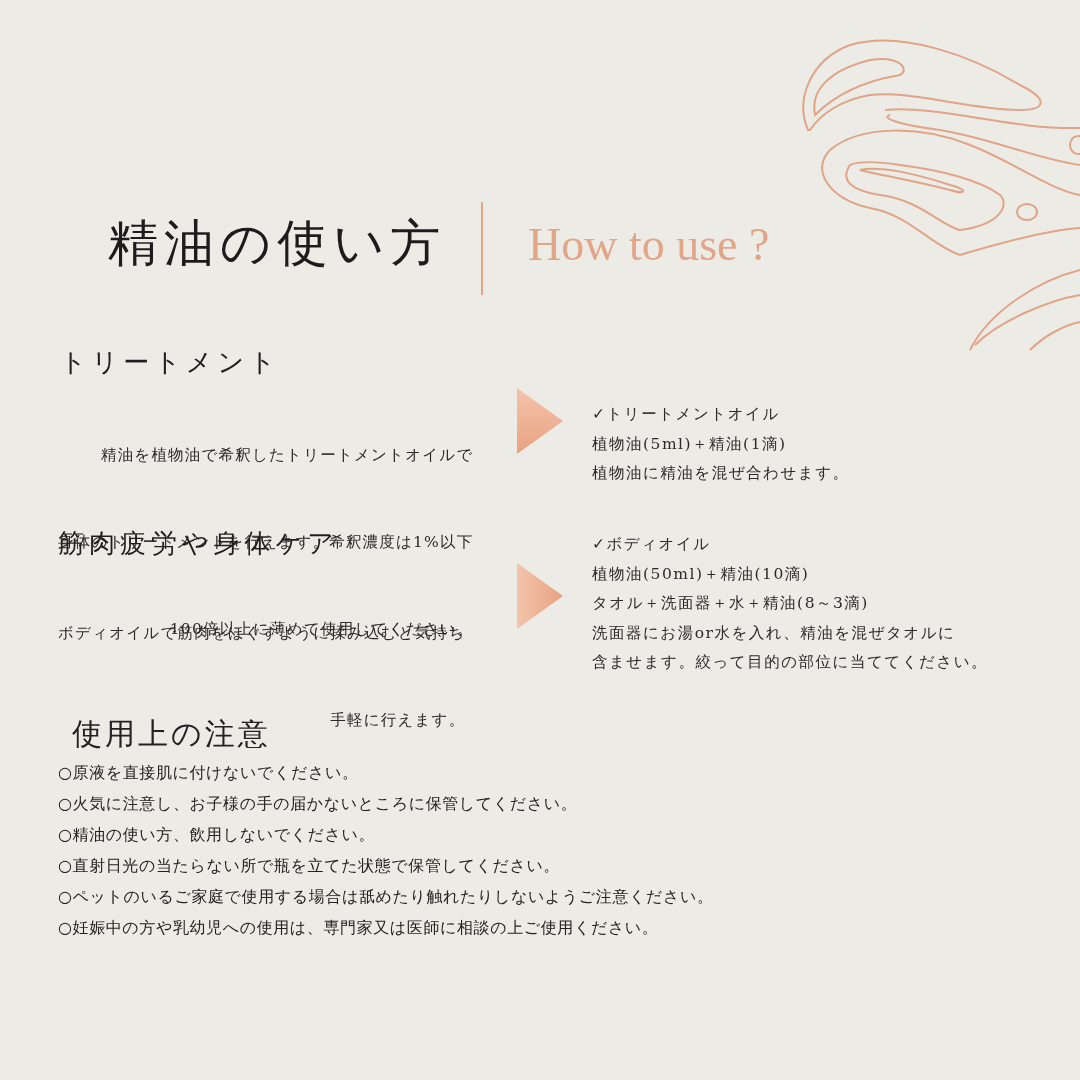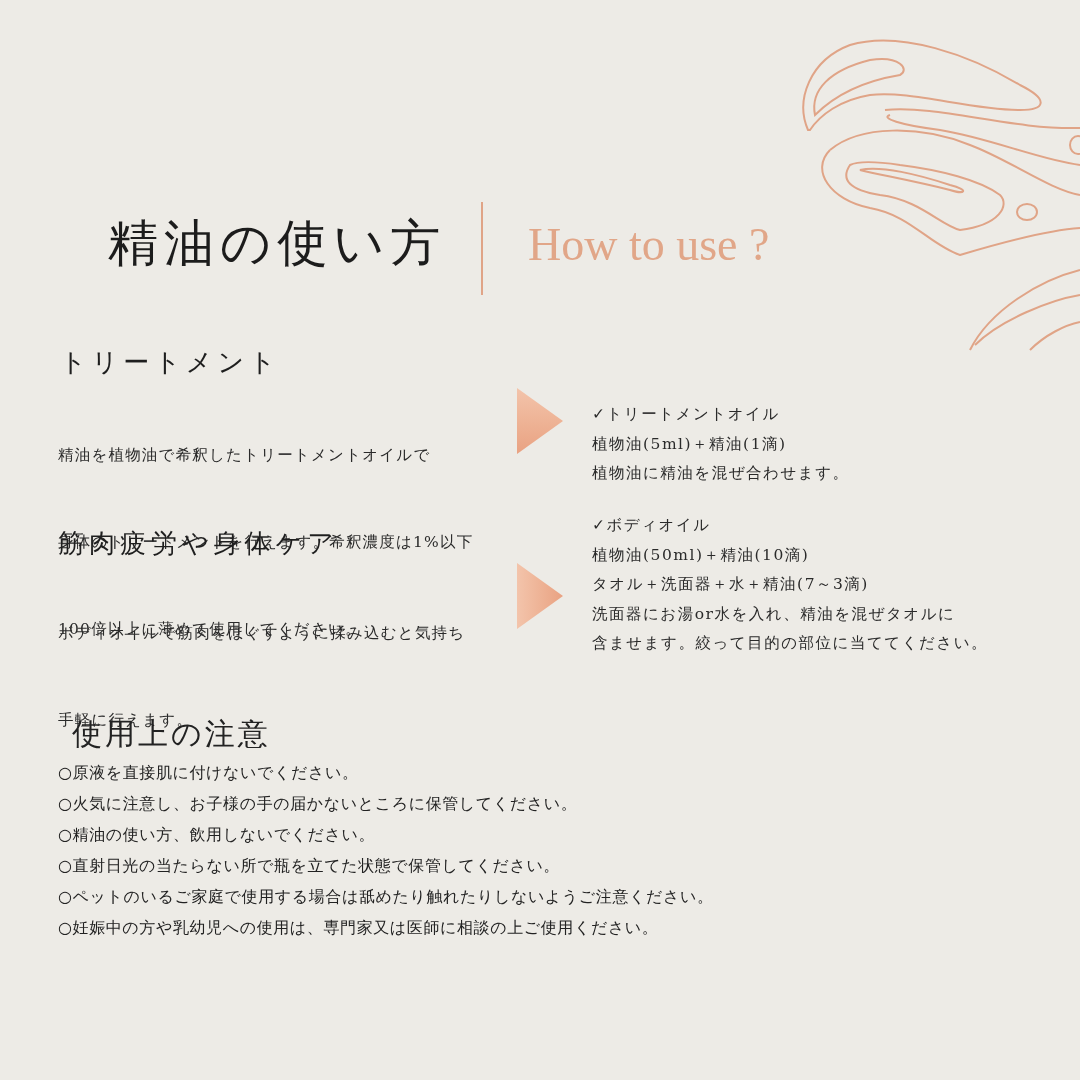--- a/index.html
+++ b/index.html
@@ -8,21 +8,21 @@
     background: #edebe6;
     font-family: "DejaVu Serif", "Liberation Serif", serif;
     color: #222;
     position: relative;
   }
   .deco { position: absolute; left: 790px; top: 30px; width: 290px; height: 340px; }
   .title { position: absolute; left: 60px; top: 210px; font-size: 50px; letter-spacing: 6px; color: #1c1c1c; font-weight: 400; margin-left: 48px; }
   .divider { position: absolute; left: 481px; top: 202px; width: 2px; height: 93px; background: #e0a487; }
   .subtitle { position: absolute; left: 528px; top: 218px; font-size: 46px; color: #e1a688; font-family: "Liberation Serif", serif; }
   .sec-head { position: absolute; font-size: 26px; letter-spacing: 5px; color: #1e1e1e; }
-  .body-text { position: absolute; font-size: 15.5px; line-height: 29px; color: #2a2a2a; letter-spacing: 1.2px; white-space: pre; }
+  .body-text { position: absolute; font-size: 15.5px; line-height: 29px; color: #2a2a2a; letter-spacing: 1.2px; white-space: pre; text-align: right; }
   .arrow { position: absolute; width: 46px; height: 66px; }
   .right-text { position: absolute; font-size: 15.5px; line-height: 29.5px; color: #2a2a2a; letter-spacing: 1.5px; }
   .right-text div { white-space: nowrap; }
   .caution-head { position: absolute; left: 72px; top: 714px; font-size: 30px; letter-spacing: 3px; color: #222; }
   .caution-list { position: absolute; left: 58px; top: 757px; margin: 0; padding: 0; list-style: none; font-size: 16px; line-height: 31px; color: #222; letter-spacing: 0.6px; }
   .caution-list li { white-space: nowrap; }
 </style>
 </head>
 <body>
 
@@ -76,24 +76,24 @@
 <svg class="arrow" style="left:517px; top:563px;" viewBox="0 0 46 66">
   <defs>
     <linearGradient id="g2" x1="0" y1="0" x2="1" y2="0">
       <stop offset="0" stop-color="#f3c4ab"></stop>
       <stop offset="0.5" stop-color="#eeb396"></stop>
       <stop offset="1" stop-color="#e9a282"></stop>
     </linearGradient>
   </defs>
   <polygon points="0,0 46,33 0,66" fill="url(#g2)"></polygon>
 </svg>
-<div class="right-text" style="left:592px; top:511px;">
+<div class="right-text" style="left:592px; top:530px;">
   <div>✓ボディオイル</div>
   <div>植物油(50ml)＋精油(10滴)</div>
-  <div>タオル＋洗面器＋水＋精油(7～3滴)</div>
+  <div>タオル＋洗面器＋水＋精油(8～3滴)</div>
   <div>洗面器にお湯or水を入れ、精油を混ぜタオルに</div>
   <div>含ませます。絞って目的の部位に当ててください。</div>
 </div>
 
 <div class="caution-head">使用上の注意</div>
 <ul class="caution-list">
   <li>○原液を直接肌に付けないでください。</li>
   <li>○火気に注意し、お子様の手の届かないところに保管してください。</li>
   <li>○精油の使い方、飲用しないでください。</li>
   <li>○直射日光の当たらない所で瓶を立てた状態で保管してください。</li>

